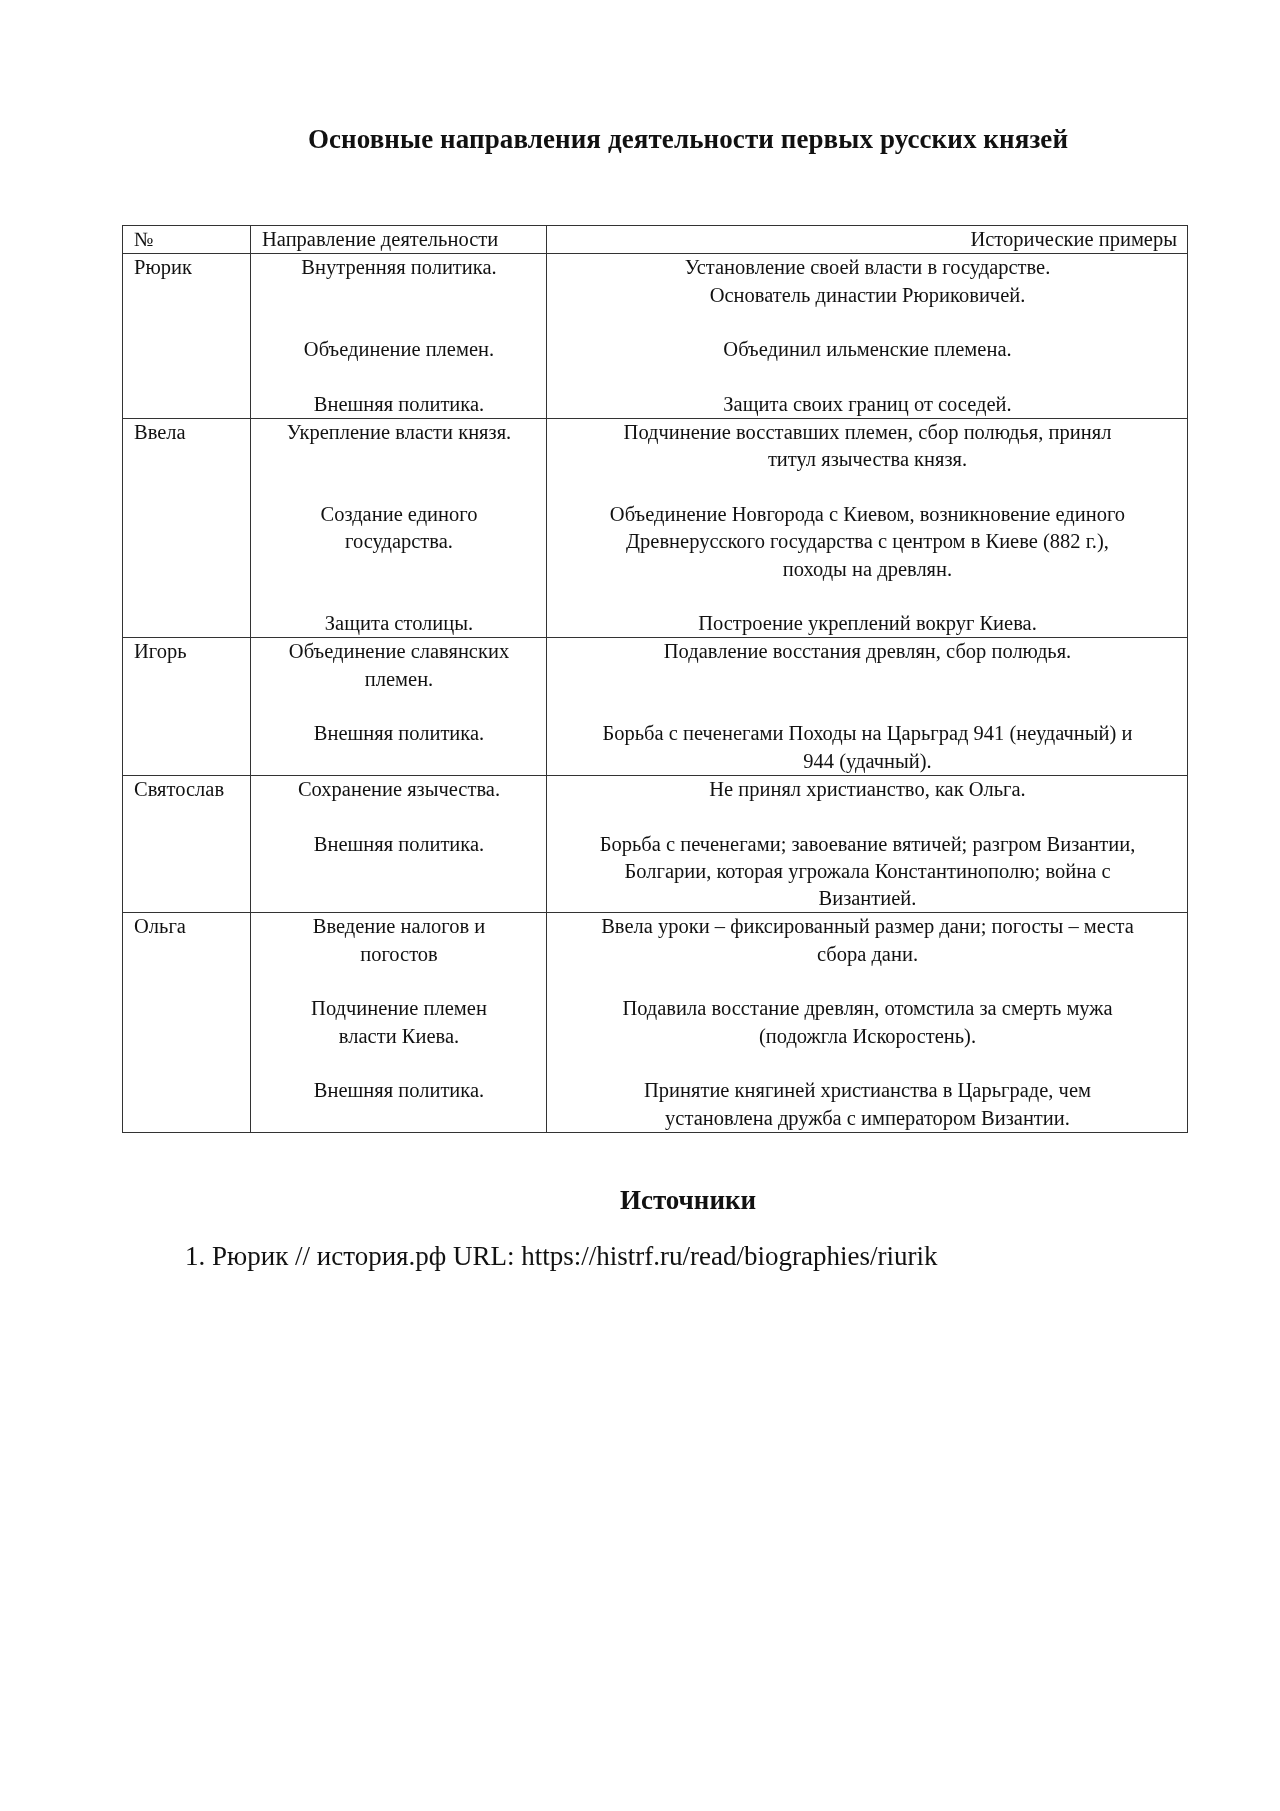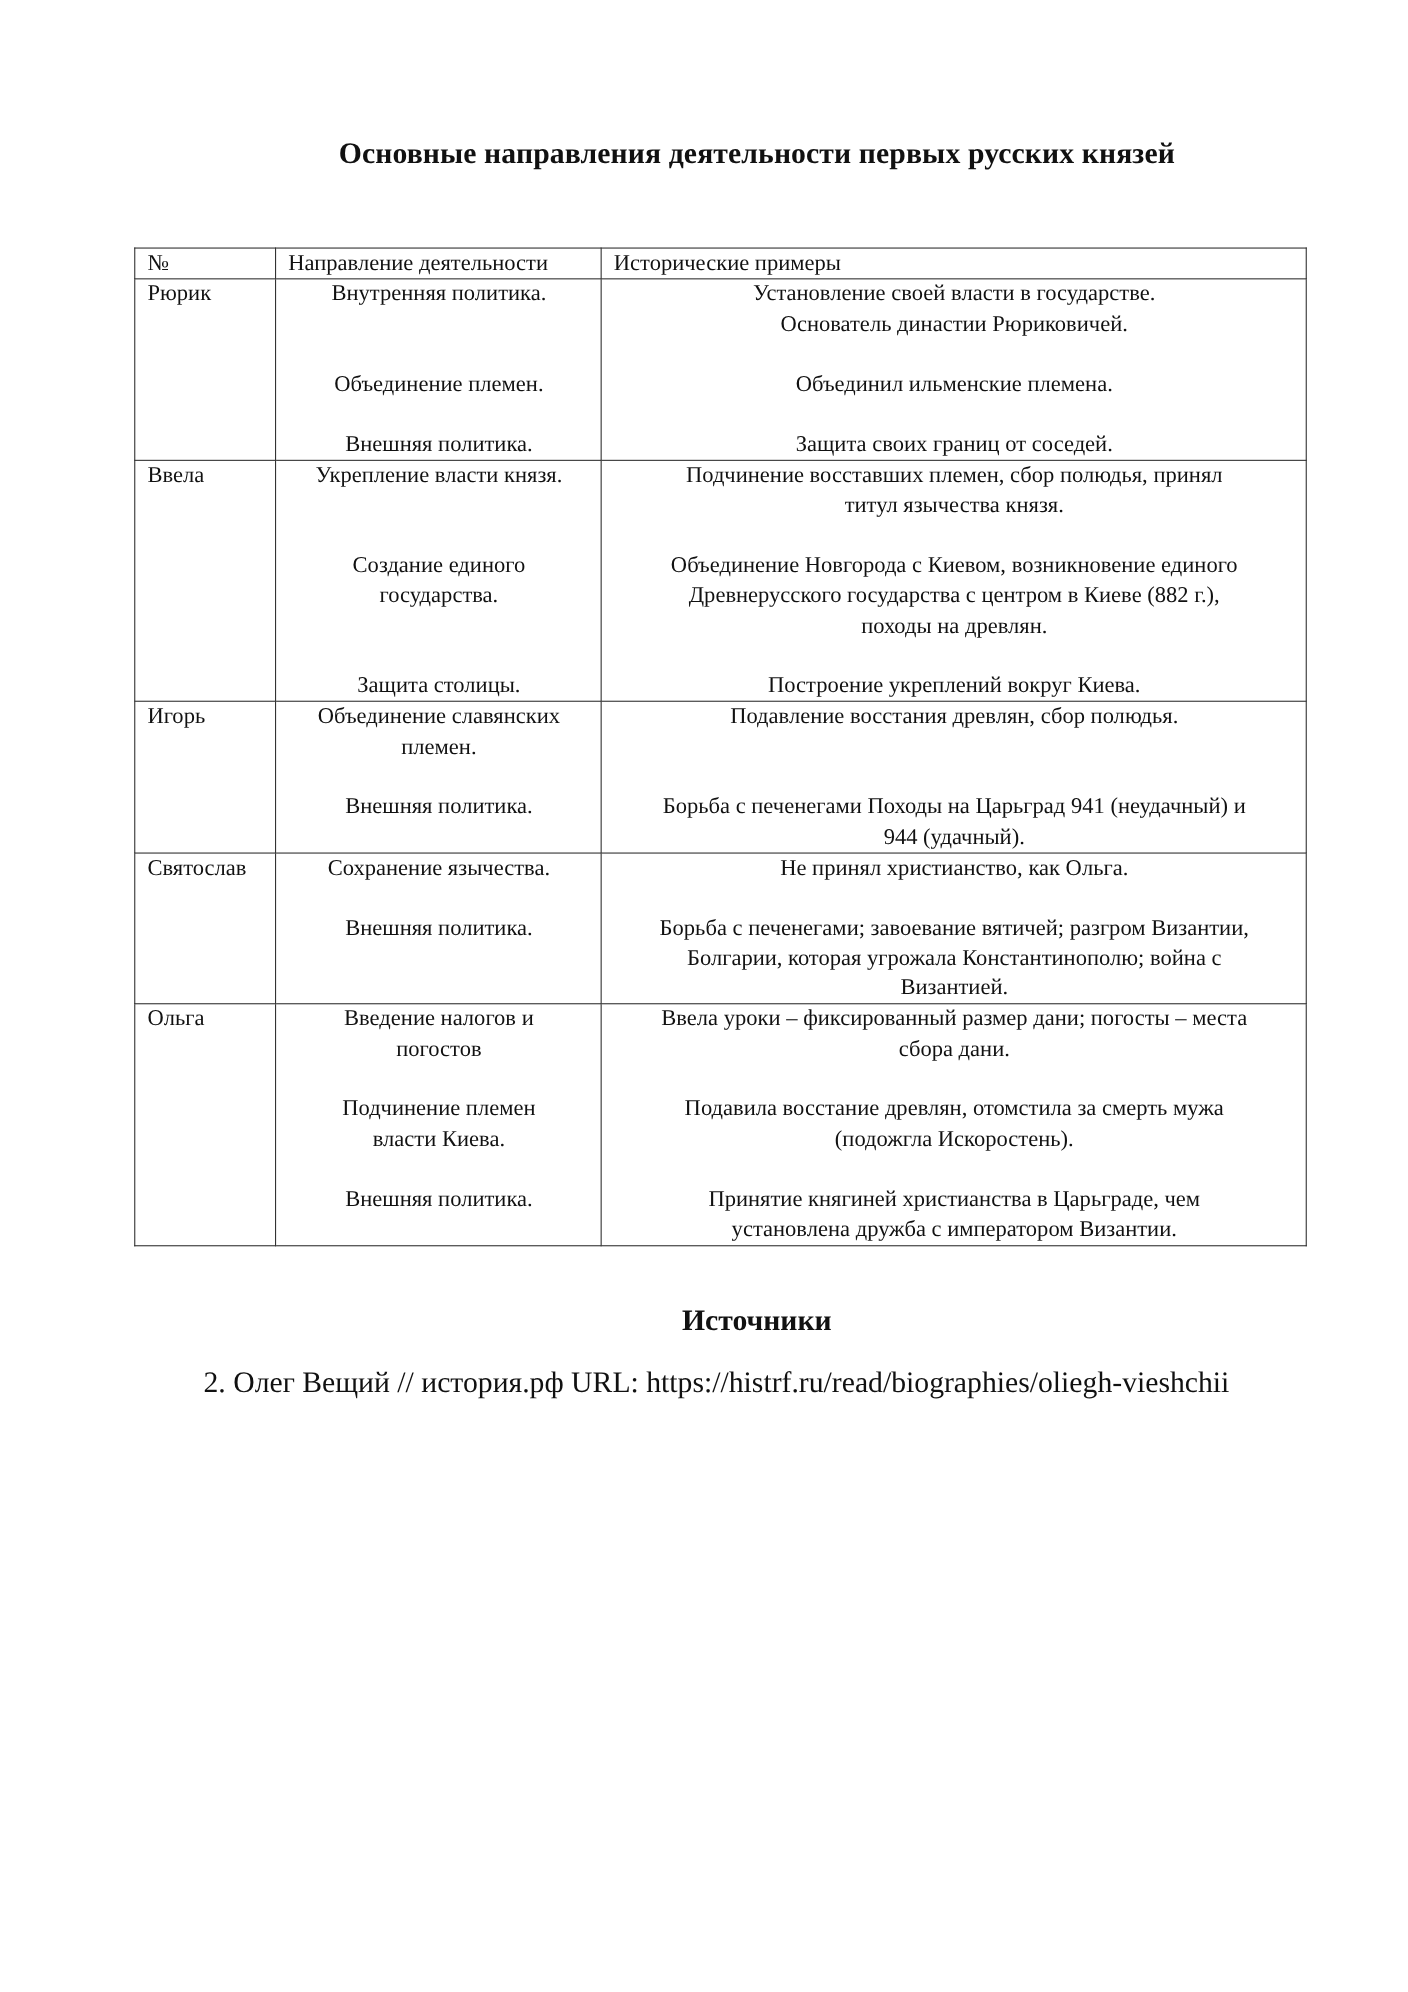--- a/index.html
+++ b/index.html
@@ -15,21 +15,21 @@
     table.main {
       position: absolute; left: 122px; top: 225px; width: 1066px;
       border-collapse: collapse; font-size: 20.5px; line-height: 27.3px;
       table-layout: fixed;
     }
     table.main td, table.main th {
       border: 1.6px solid #333333; vertical-align: top; padding: 0 10px 0 11px;
       font-weight: normal;
     }
     table.main th { text-align: left; padding-top: 0; height: 27px; }
-    table.main th.center { text-align: left; }
+    table.main th.center { text-align: right; }
     col.c1 { width: 128px; }
     col.c2 { width: 296px; }
     col.c3 { width: auto; }
     .block { display: block; text-align: center; }
     .gap { display: block; height: 27.3px; }
     .sources-title {
       position: absolute; left: 0; top: 1183px; width: 1376px; text-align: center;
       font-weight: bold; font-size: 27px; line-height: 34px;
     }
     .sources {
@@ -154,14 +154,14 @@
           <span class="gap"></span>
           <span class="block">Принятие княгиней христианства в Царьграде, чем</span>
           <span class="block">установлена дружба с императором Византии.</span>
         </td>
       </tr>
     </tbody>
 </table>
 
 <div class="sources-title">Источники</div>
 <ul class="sources" id="sources-list">
-    <li>2. Олег Вещий // история.рф URL: https://histrf.ru/read/biographies/oliegh-vieshchii</li>
+    <li>1. Рюрик // история.рф URL: https://histrf.ru/read/biographies/riurik</li>
   </ul>
 
 </body></html>

